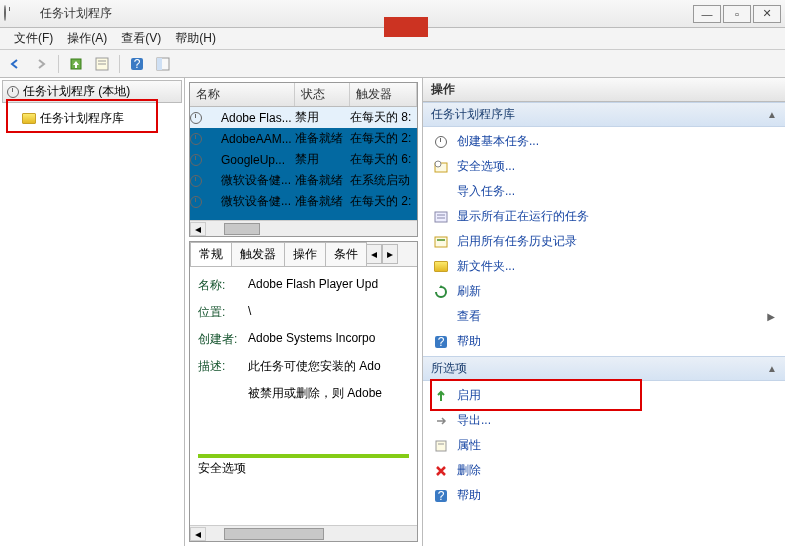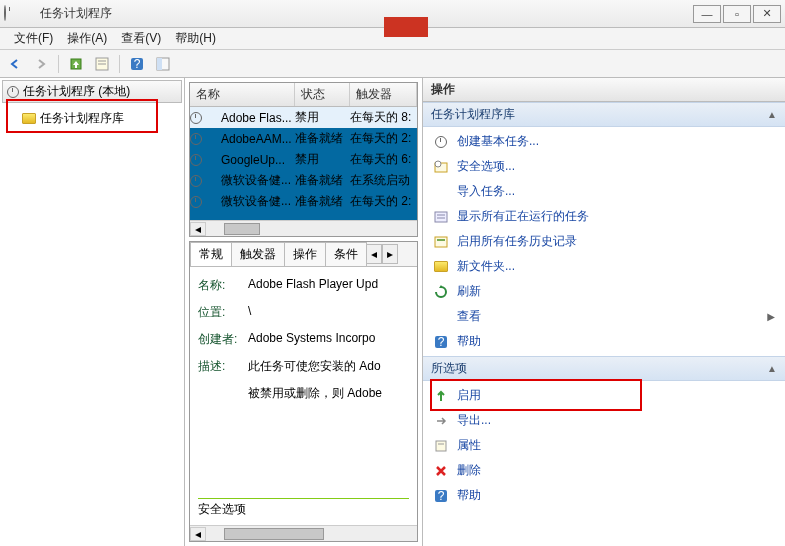--- a/index.html
+++ b/index.html
@@ -206,21 +206,21 @@
             <span class="val">Adobe Systems Incorpo</span>
           </div>
         <div class="detailrow">
             <span class="lbl">描述:</span>
             <span class="val">此任务可使您安装的 Ado</span>
           </div>
         <div class="detailrow">
             <span class="lbl"></span>
             <span class="val">被禁用或删除，则 Adobe</span>
           </div>
-        <div style="margin-top:96px; border-top:1px solid #84cc16; padding-top:2px">安全选项</div>
+        <div style="margin-top:52px; border-top:4px solid #84cc16; padding-top:2px">安全选项</div>
       </div>
       <div class="hscroll">
         <div class="arr">◂</div>
         <div class="thumb" style="width:100px"></div>
       </div>
     </div>
   </div>
 
   <div class="rightpane">
     <div class="rpheader">操作</div>

